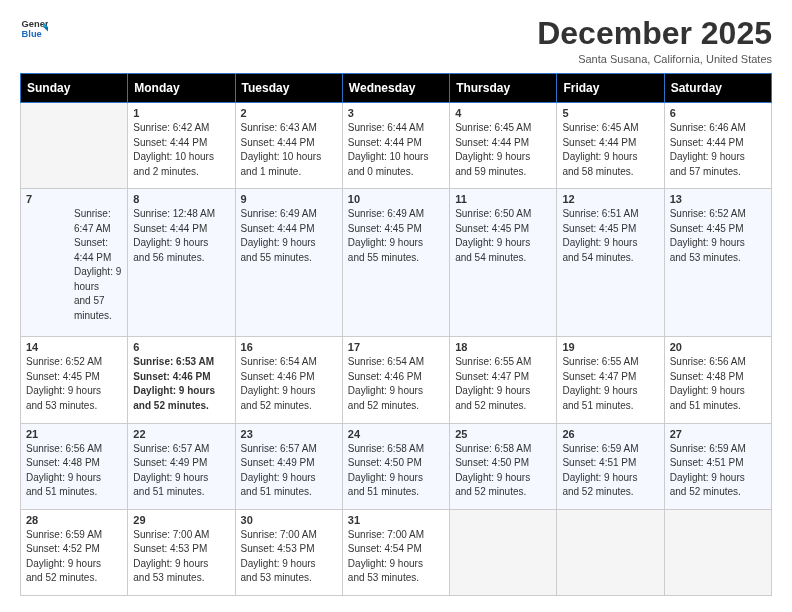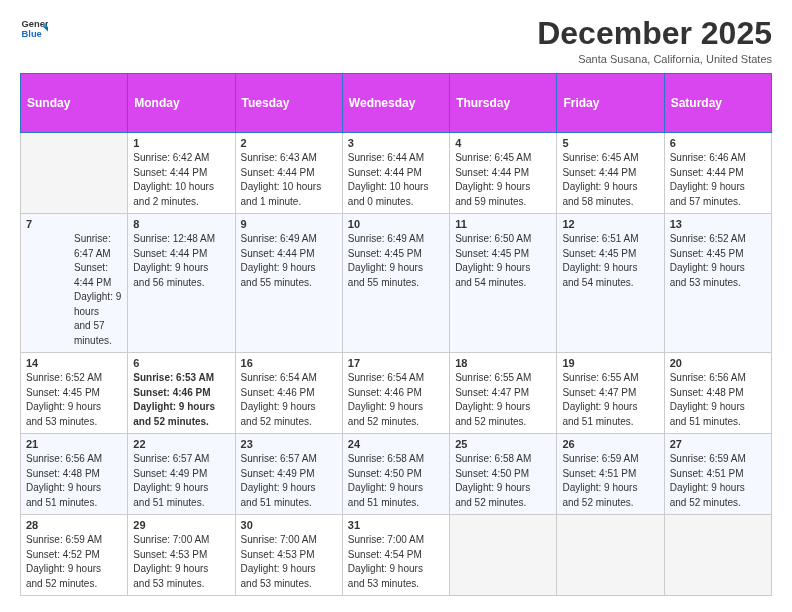--- a/index.html
+++ b/index.html
@@ -46,23 +46,23 @@
       color: #555;
       margin-top: 2px;
     }
     .calendar {
       width: 100%;
       border-collapse: collapse;
       flex: 1;
       font-size: 10px;
     }
     .calendar thead th {
-      background: #d946ef;
+      background: #000000;
       color: #fff;
-      padding: 22px 6px;
+      padding: 7px 6px;
       text-align: left;
       font-size: 12px;
       font-weight: bold;
       border: 1px solid #2a75c7;
     }
     .calendar tbody td {
       border: 1px solid #ccc;
       vertical-align: top;
       padding: 4px 5px;
       width: calc(100% / 7);

